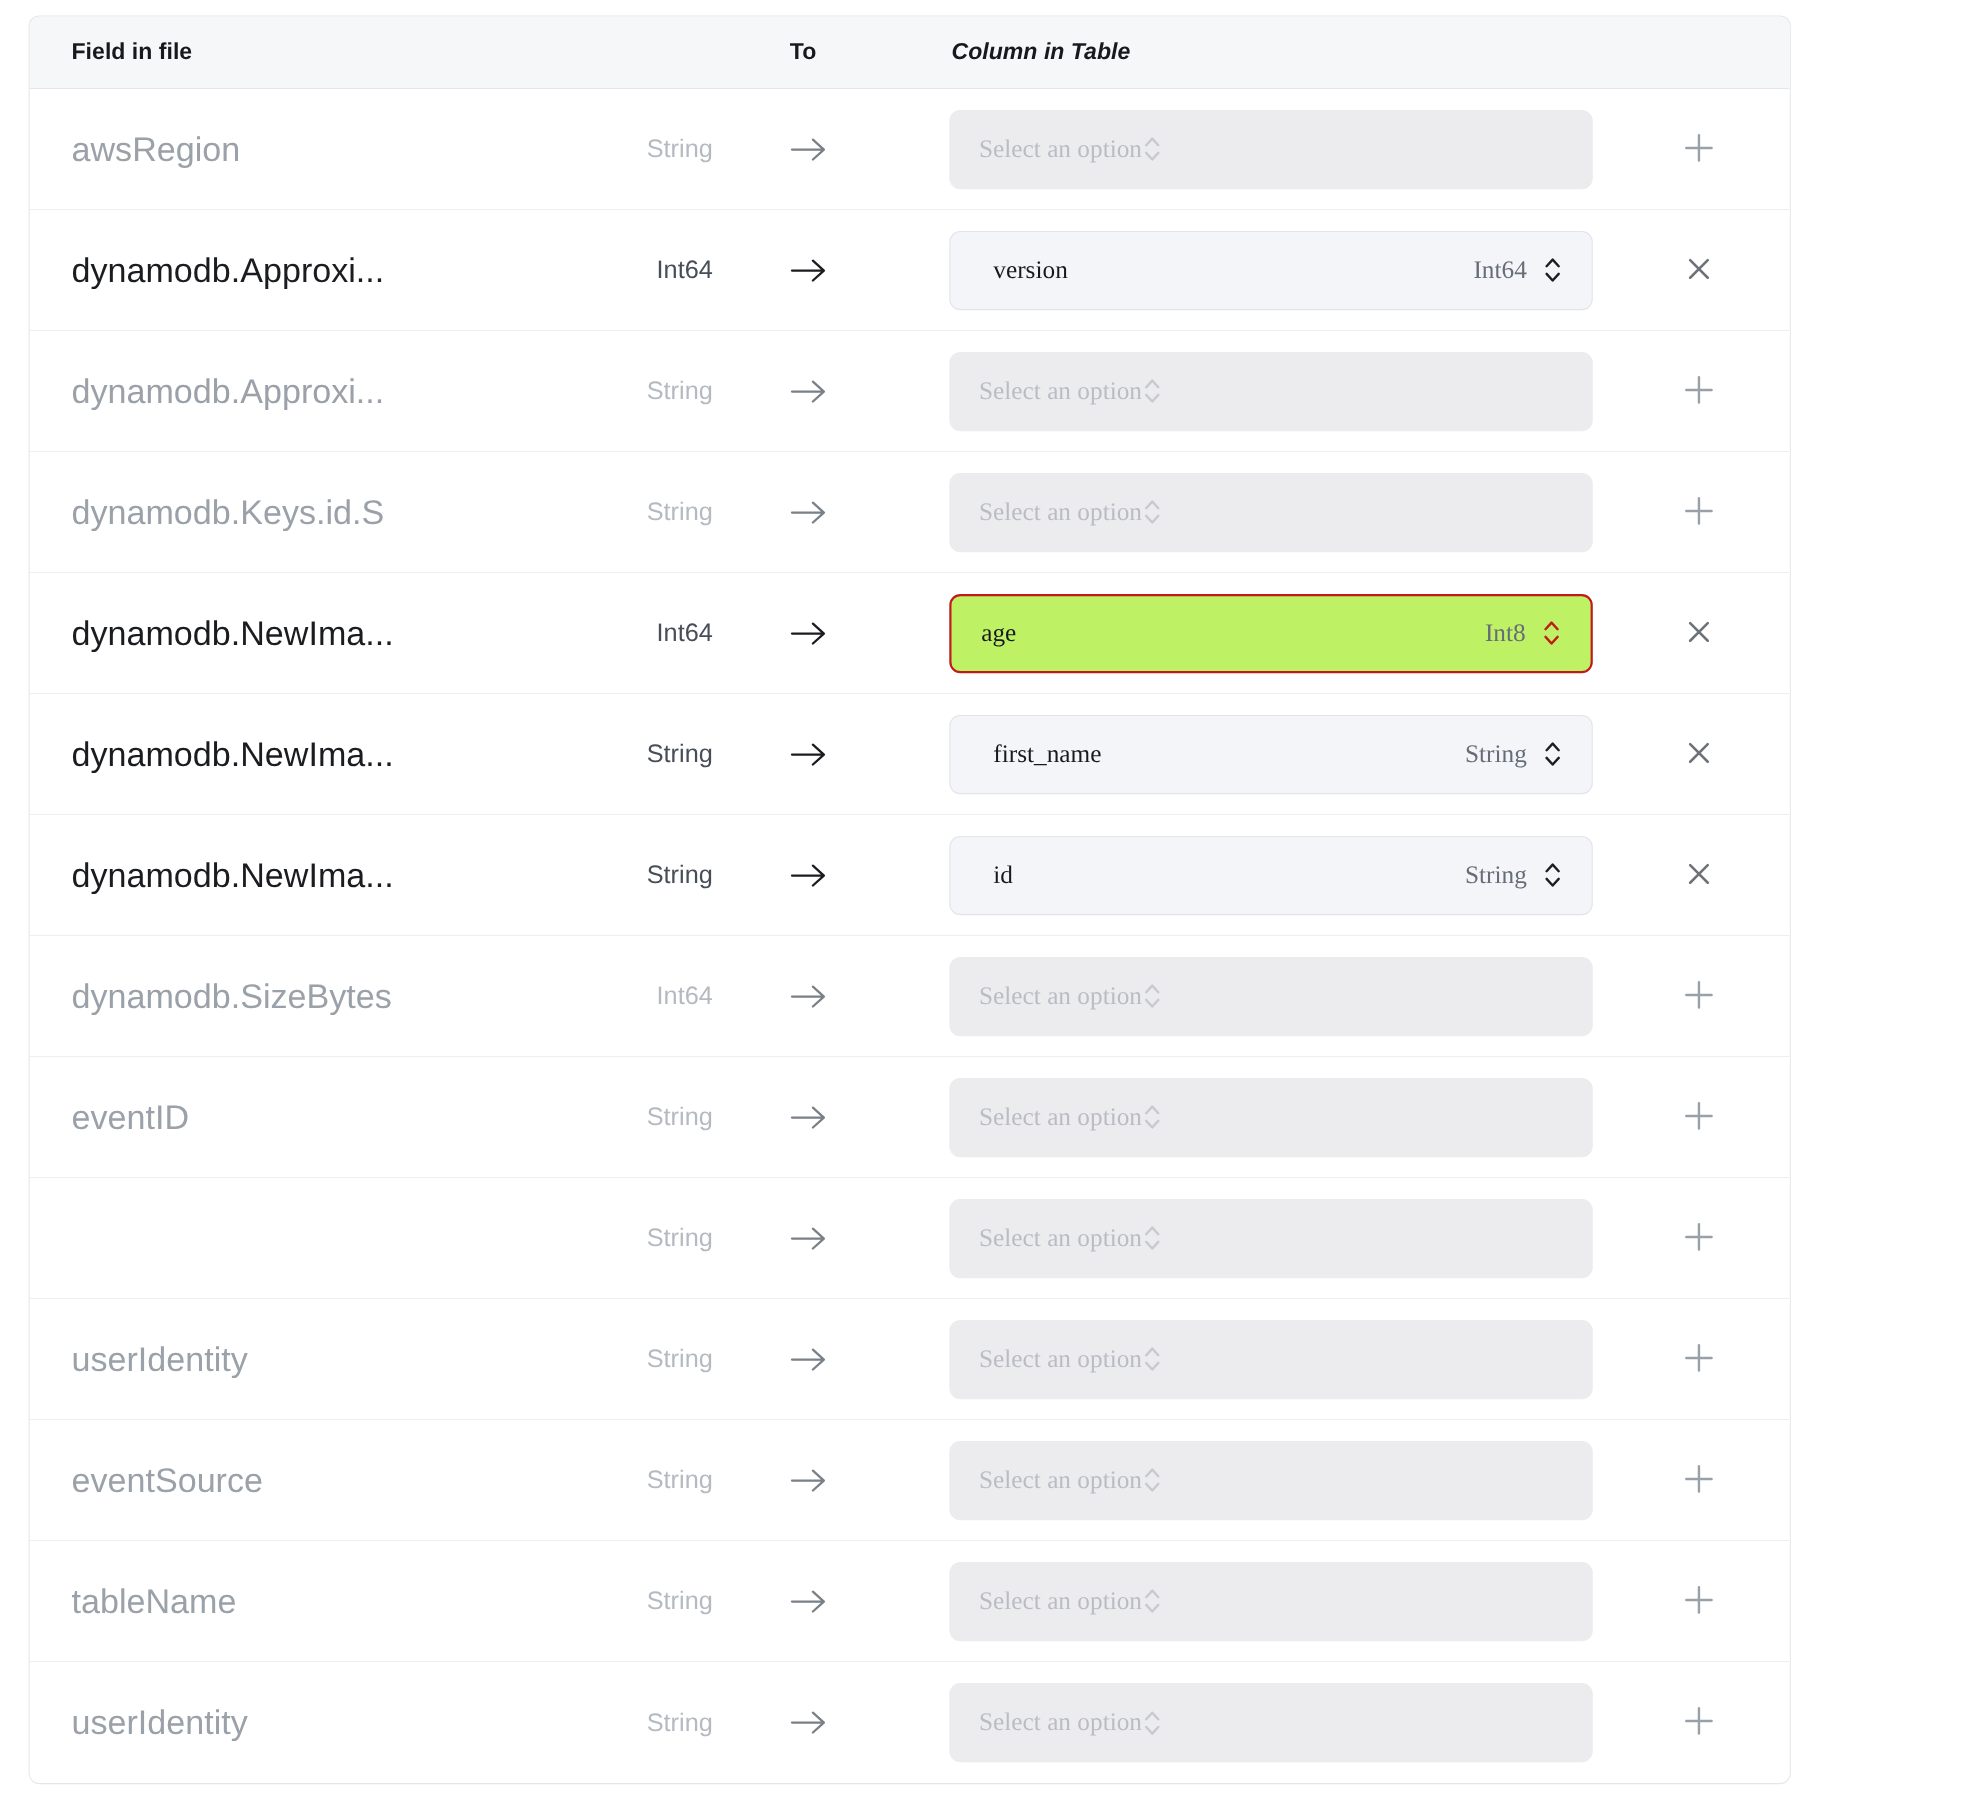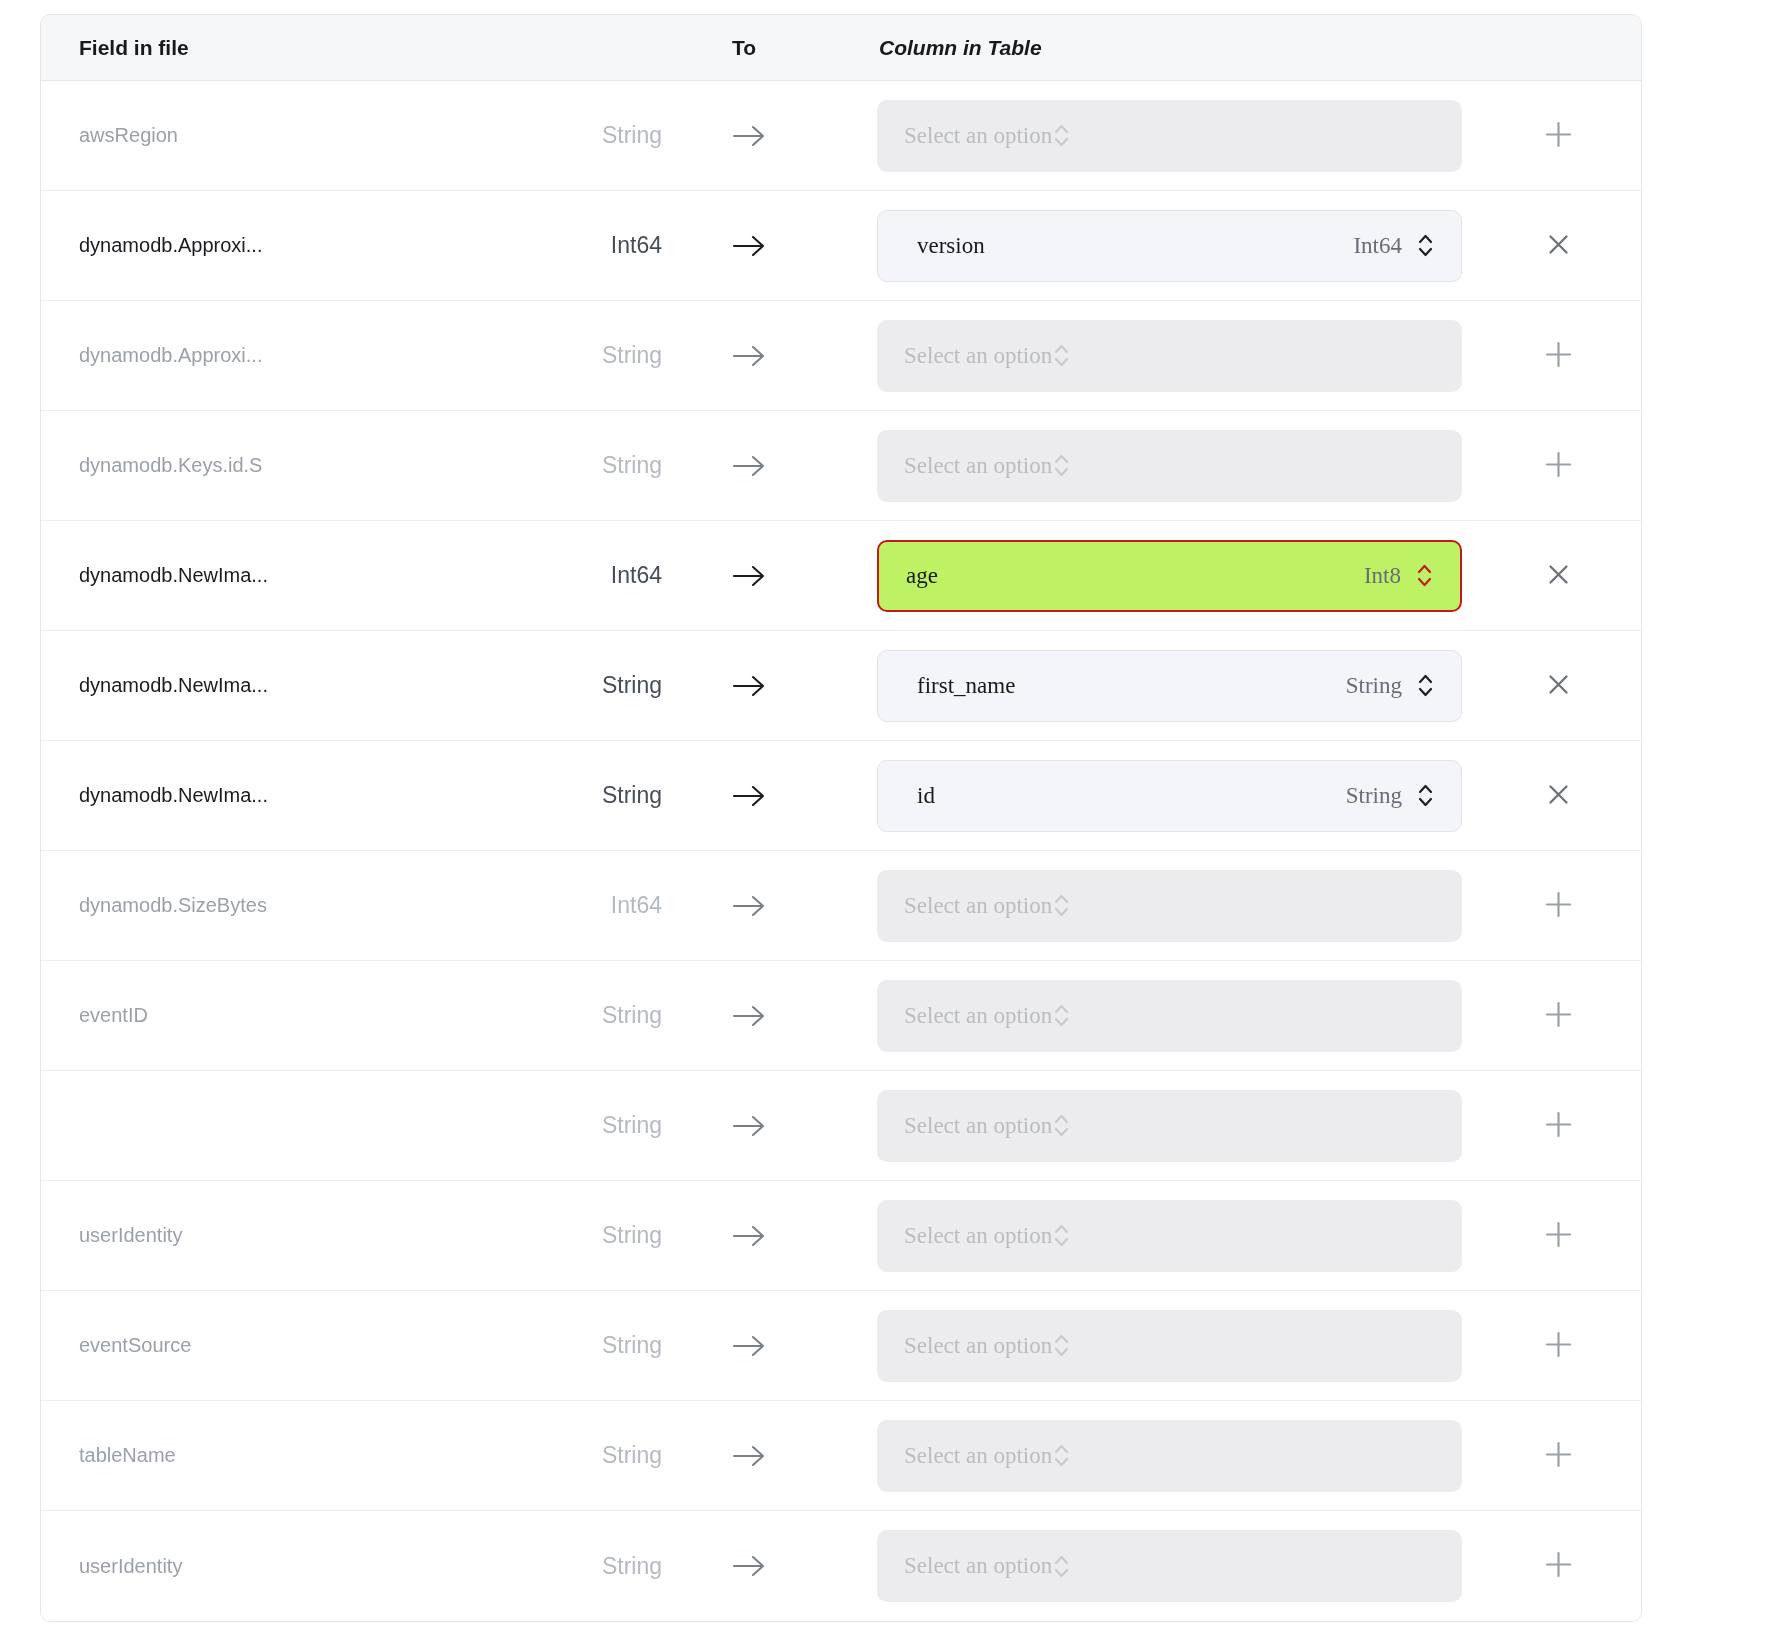--- a/index.html
+++ b/index.html
@@ -4,21 +4,21 @@
 <style>
   * { box-sizing: border-box; }
   html,body { margin:0; padding:0; }
   body {
     width:1784px; height:1630px; position:relative;
     background:#ffffff;
     font-family:"Liberation Sans", sans-serif;
     color:#17191c;
   }
   .mapping-table {
-    position:absolute; left:40px; top:14px; width:1602px;
+    position:absolute; left:26px; top:14px; width:1602px;
     border:1px solid #e4e6ea; border-radius:10px;
     background:#fff; overflow:hidden;
   }
   .grid-row {
     display:grid;
     grid-template-columns: 498px 123px 70px 54px 91px 585px 1fr;
     align-items:center;
   }
   .table-header {
     height:66px;
@@ -27,21 +27,21 @@
     font-size:21px; font-weight:700; color:#17191c;
   }
   .hdr-field { grid-column:1; padding-left:38px; }
   .hdr-to { grid-column:4; justify-self:start; }
   .hdr-column { grid-column:6; justify-self:start; padding-left:2px;font-style:italic; }
 
   .table-row { height:110px; border-bottom:1px solid #eceef1; background:#fff; }
   .table-row:last-child { border-bottom:none; }
 
   .field-name {
-    grid-column:1; padding-left:38px; font-size:20px;
+    grid-column:1; padding-left:38px; font-size:31px;
     white-space:nowrap; overflow:hidden;
   }
   .field-type { grid-column:2; justify-self:end; font-size:23px; }
   .map-arrow { grid-column:4; justify-self:start; display:flex; align-items:center; }
 
   
   .table-row.empty .field-name { color:#9ba1a9; }
   .table-row.empty .field-type { color:#b5bac1; }
   .table-row.empty .map-arrow  { color:#7a8087; }
   .table-row.mapped .field-name, .table-row.error .field-name { color:#1a1c20; }

